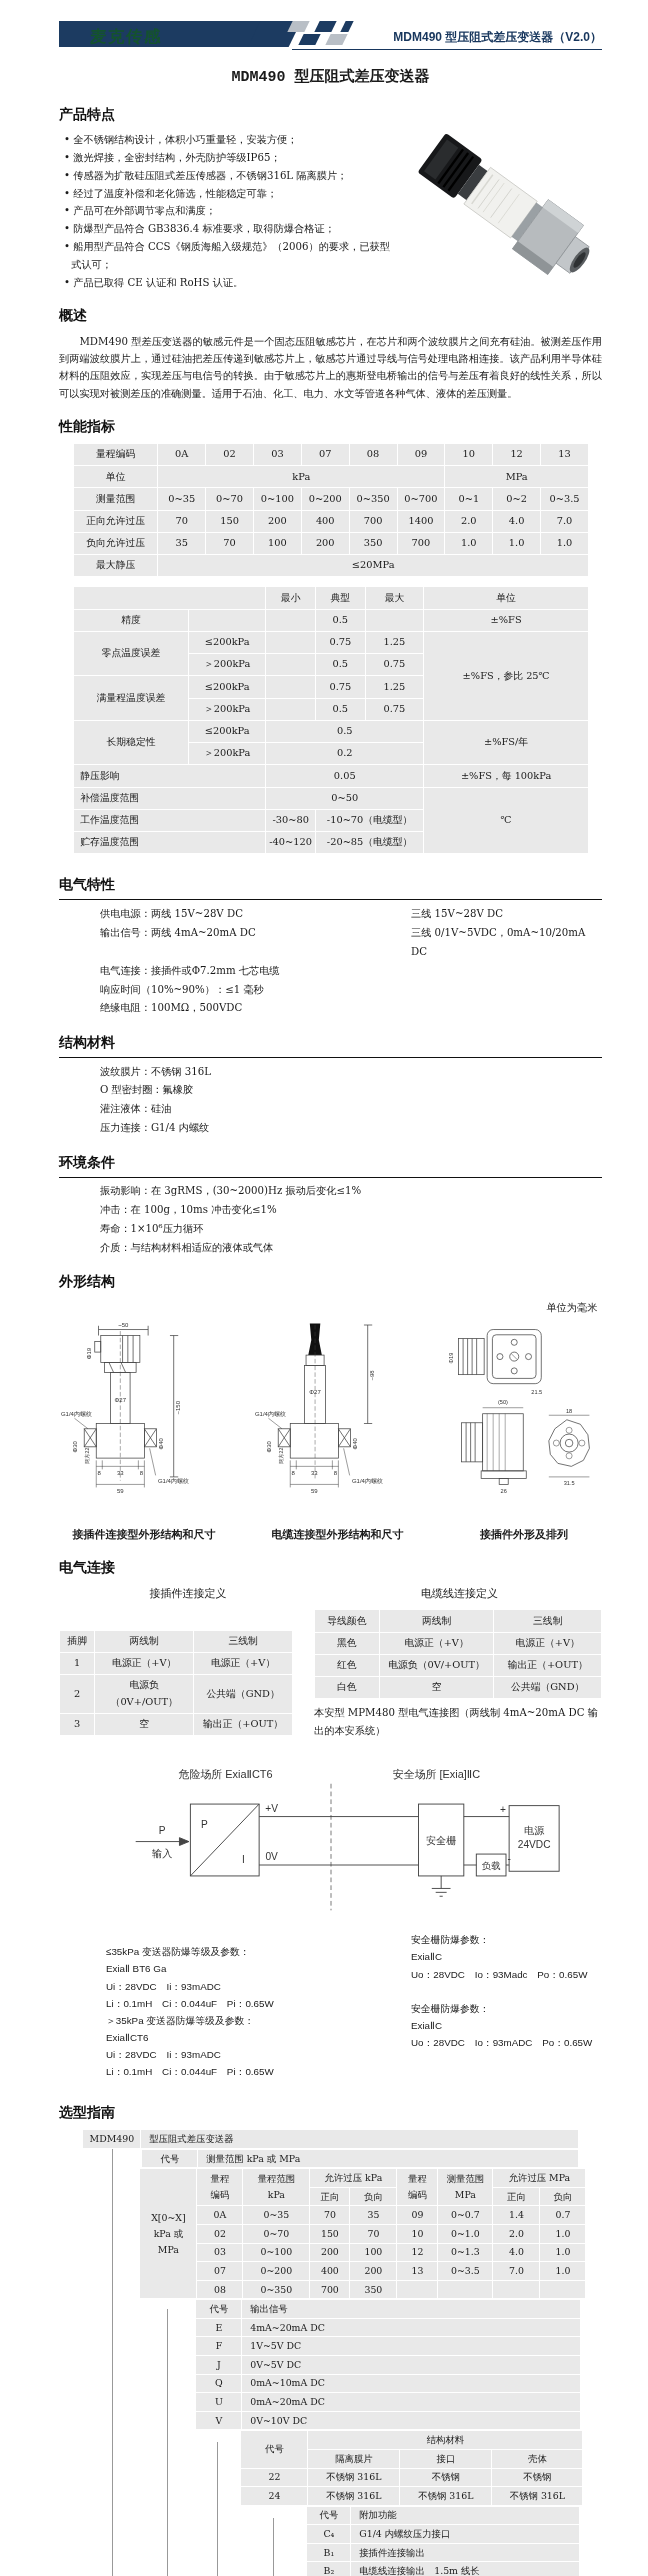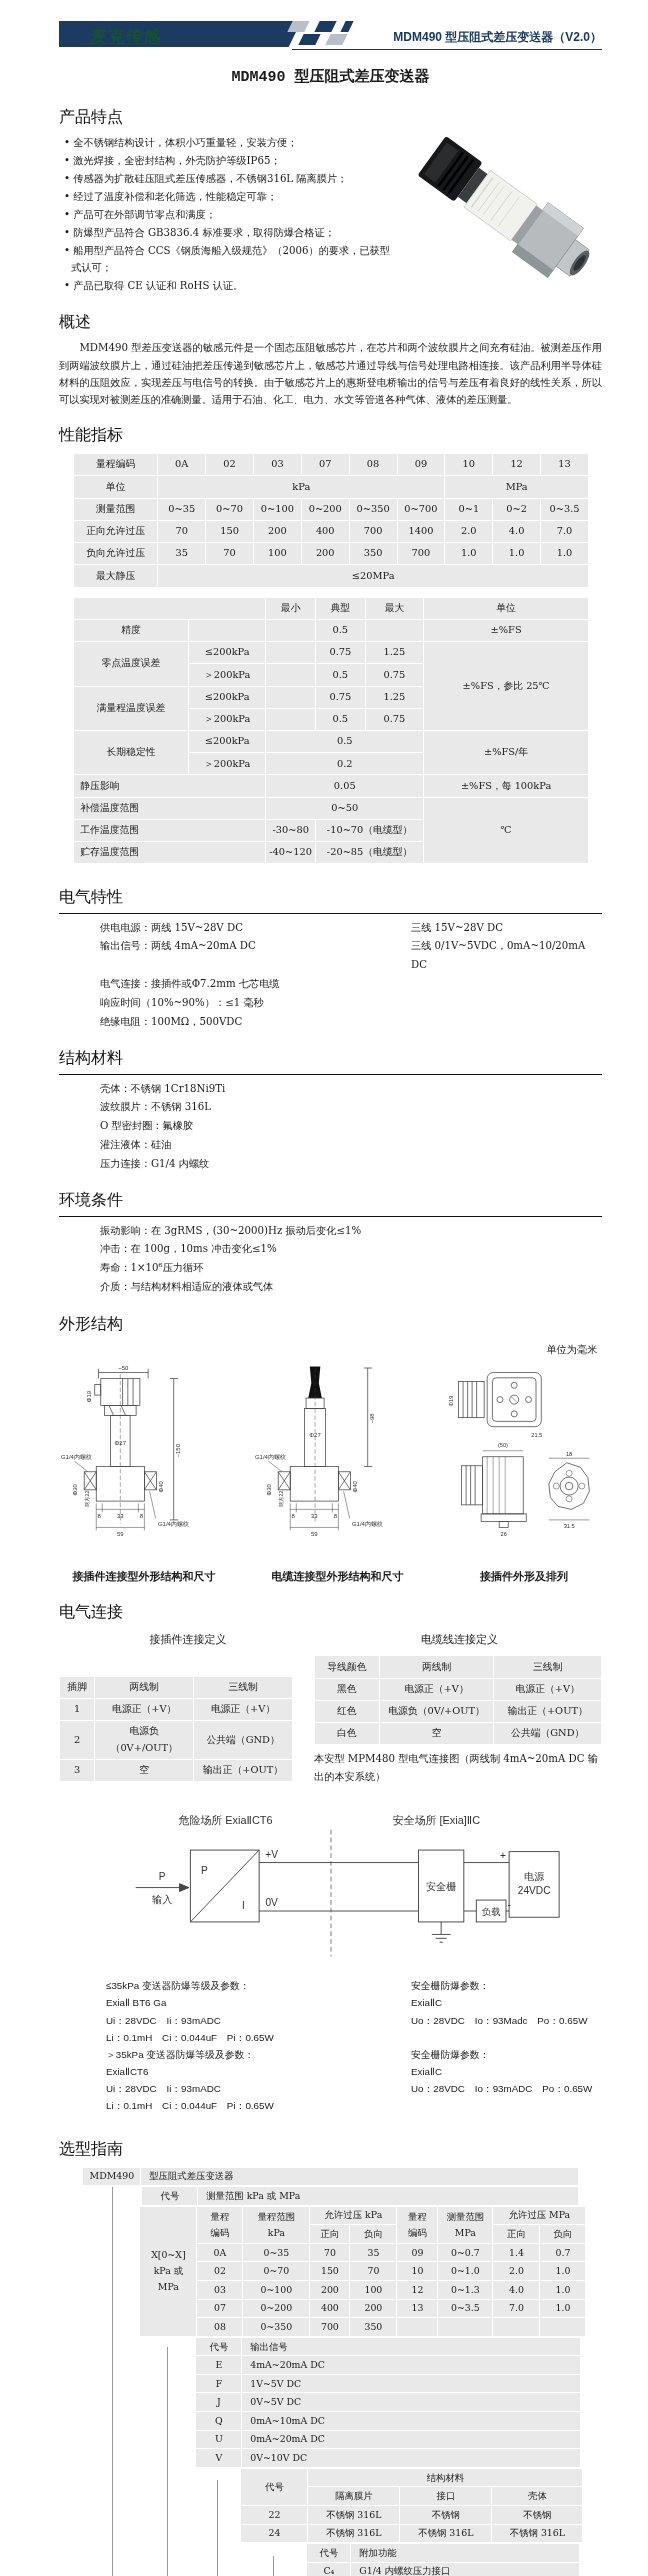--- a/index.html
+++ b/index.html
@@ -13,21 +13,21 @@
   .hdr-bar-skew{position:absolute;left:195px;top:0;width:41px;height:26px;background:#1c3b61;transform:skewX(-26deg);}
   .chk{position:absolute;height:11px;width:17px;transform:skewX(-26deg);}
   .hdr-logo{position:absolute;left:31px;top:2.3px;color:#14532d;font-family:"Liberation Sans",sans-serif;
             font-weight:bold;font-size:16.4px;letter-spacing:1.6px;}
   .hdr-ref{position:absolute;right:0;top:6.3px;color:#17365d;font-family:"Liberation Sans",sans-serif;
            font-weight:bold;font-size:12px;}
   .hdr-rule{position:absolute;left:233px;right:0;bottom:-2.3px;border-bottom:1.6px solid #17365d;}
   
   .doc-title{text-align:center;font-family:Liberation Mono, monospace;font-weight:bold;
              font-size:15px;margin:17px 0 7.8px 0;}
-  h2{font-family:"Liberation Sans",sans-serif;font-weight:normal;font-size:16px;
+  h2{font-family:"Liberation Sans",sans-serif;font-weight:bold;font-size:14px;
      margin:12.5px 0 4.7px 0;color:#111;}
   h2.ruled{border-bottom:1.6px solid #111;padding-bottom:2.3px;}
   
   .feat-wrap{display:flex;align-items:flex-start;}
   .feat-list{width:338px;margin:0;padding:0;list-style:none;font-size:10.2px;line-height:1.75;}
   .feat-list li{padding-left:1.2em;text-indent:-0.7em;}
   .feat-list li::before{content:"• ";}
   .photo-box{margin-left:auto;width:189px;}
   
   .para{text-indent:2em;text-align:justify;margin:1.6px 0;}
@@ -46,21 +46,21 @@
   .fig-cap{font-family:"Liberation Sans",sans-serif;font-weight:bold;font-size:11px;margin-top:3.1px;}
   svg text{font-family:"Liberation Sans",sans-serif;fill:#333;}
   
   .conn-sub{display:flex;font-family:"Liberation Sans",sans-serif;font-size:11px;margin:1.6px 0 6.3px 0;}
   .conn-sub span{display:block;}
   .conn-row{display:flex;align-items:flex-start;}
   .conn-note{font-size:10.2px;margin-top:4.7px;line-height:1.8;}
   .ex-wrap{display:flex;margin-top:11px;padding-left:47px;}
   .ex-col{font-family:"Liberation Sans",sans-serif;font-size:9.8px;line-height:1.75;}
   .ex-col div{min-height:1.75em;}
-  .ex-col.l{width:305px;}
+  .ex-col.l{width:305px;margin-top:12px;}
   
   .sel{position:relative;margin-left:23.4px;margin-top:4.7px;}
   .sel table{border-collapse:separate;border-spacing:1.6px;table-layout:fixed;}
   .sel td,.sel th{background:#e9e9e9;text-align:center;font-weight:normal;font-size:9.4px;
       height:15.6px;padding:0.8px 2.3px;overflow:hidden;}
   .sel .tl{text-align:left;padding-left:7.8px;}
   .vline{position:absolute;width:0.8px;background:#999;}
 </style>
 </head>
 <body>
@@ -302,21 +302,20 @@
 
       <div class="two-col-row">
         <span>绝缘电阻：100MΩ，500VDC</span>
         <span></span>
       </div>
     </div>
 
   <h2 class="ruled">结构材料</h2>
   <div class="ind-list">
 
-  <div>壳体：不锈钢 1Cr18Ni9Ti</div>
       <div>波纹膜片：不锈钢 316L</div>
       <div>O 型密封圈：氟橡胶</div>
       <div>灌注液体：硅油</div>
       <div>压力连接：G1/4 内螺纹</div>
     </div>
 
   <h2 class="ruled">环境条件</h2>
   <div class="ind-list">
 
   <div>振动影响：在 3gRMS，(30~2000)Hz 振动后变化≤1%</div>

